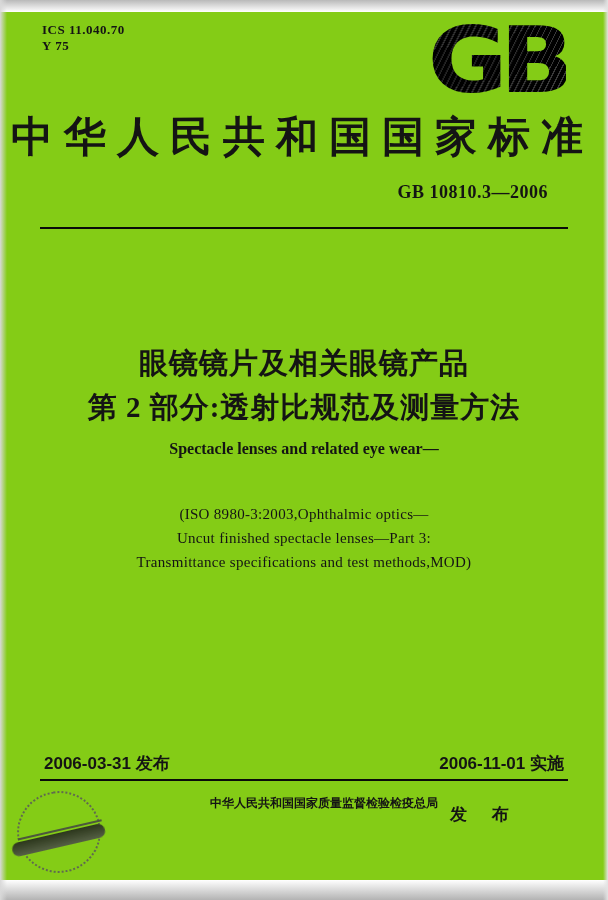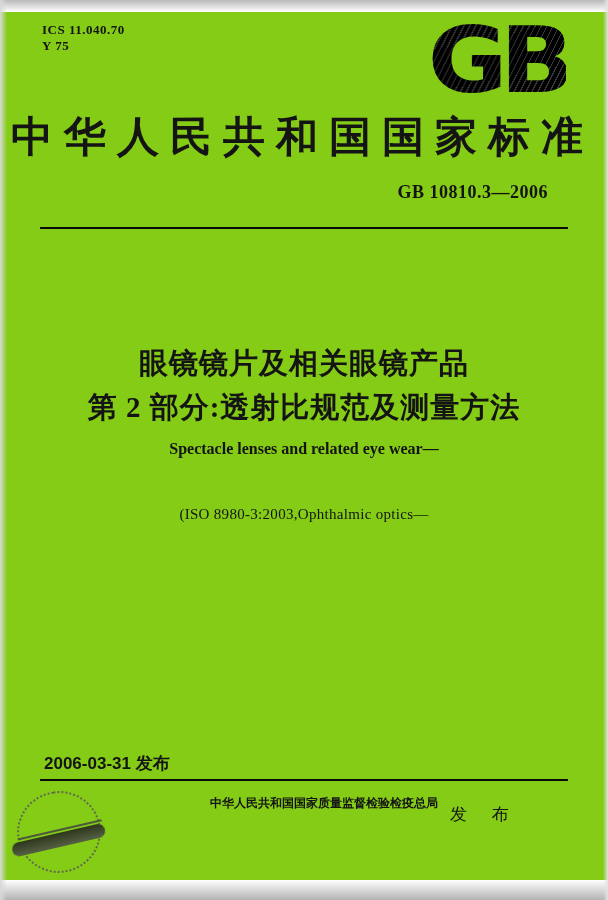--- a/index.html
+++ b/index.html
@@ -99,21 +99,21 @@
     text-align: right;
     font-family: "Liberation Sans", sans-serif;
     font-weight: bold; font-size: 12px; line-height: 23px;
     white-space: nowrap;
   }
   .issuer-line2 { letter-spacing: 9px; text-indent: 9px; }
 
   .release-label {
     position: absolute; top: 803px; left: 450px;
     font-family: "Liberation Sans", sans-serif;
-    font-weight: normal; font-size: 17px;
+    font-weight: bold; font-size: 17px;
     letter-spacing: 10px; white-space: nowrap;
   }
 
   .seal {
     position: absolute; top: 791px; left: 17px;
     width: 80px; height: 78px;
     border: 2px dotted #5a5a5a;
     border-radius: 50%;
     opacity: 0.85;
     transform: rotate(-8deg);
@@ -154,24 +154,27 @@
     <div>眼镜镜片及相关眼镜产品</div>
     <div>第 2 部分:透射比规范及测量方法</div>
   </div>
 
   <div class="title-en">
     <div>Spectacle lenses and related eye wear—</div>
   </div>
 
   <div class="iso-ref">
     <div>(ISO 8980-3:2003,Ophthalmic optics—</div>
+    <div>Uncut finished spectacle lenses—Part 3:</div>
+    <div>Transmittance specifications and test methods,MOD)</div>
   </div>
 
   <div class="dates-row">
     <span>2006-03-31 发布</span>
+    <span>2006-11-01 实施</span>
   </div>
 
   <div class="rule rule-bottom"></div>
 
   <div class="issuer-block">
     <div>中华人民共和国国家质量监督检验检疫总局</div>
   </div>
 
   <div class="release-label">发 布</div>
 

